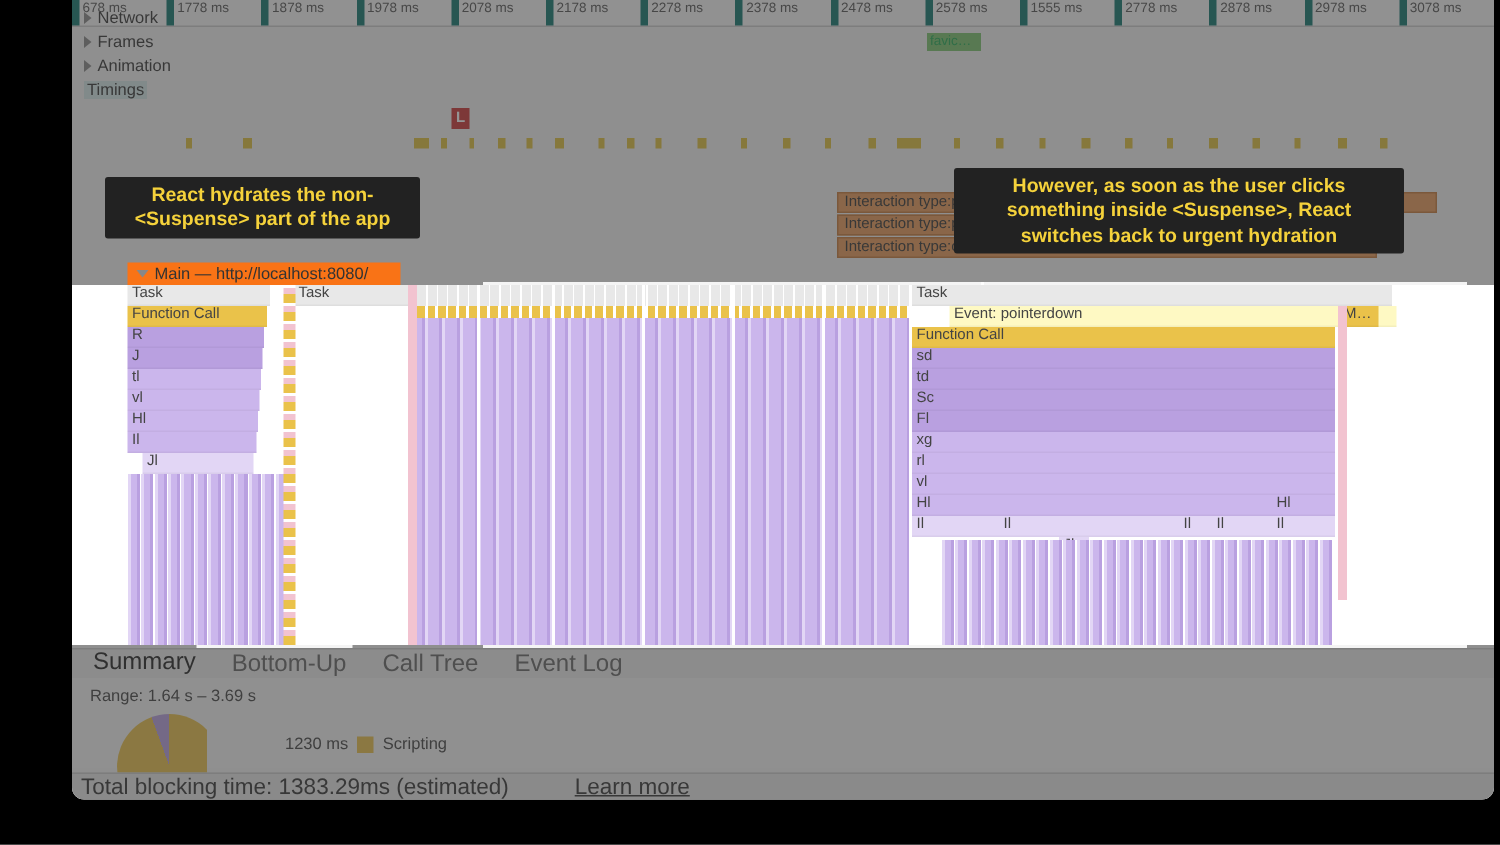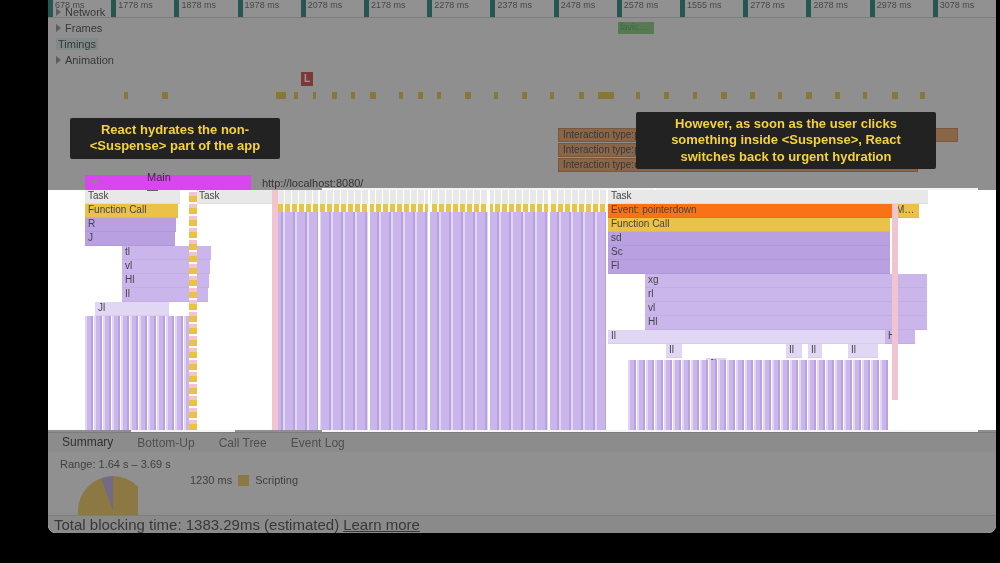--- a/index.html
+++ b/index.html
@@ -64,23 +64,23 @@
 
   
   .flame1 { position:absolute; left:37px; top:0; width:106px; height:100%; }
   .flame2 { position:absolute; left:230px; top:0; width:328px; height:100%; }
   .flame3 { position:absolute; left:560px; top:0; width:320px; height:100%; }
 
   .fl-row { position:absolute; left:0; width:100%; height:14px; font-size:10px; color:#444;
     border-bottom:1px solid rgba(0,0,0,0.04); overflow:hidden; white-space:nowrap; padding-left:3px;}
   .c-task { background:#e8e8e8;}
   .c-call { background:#eac24a;}
-  .c-evt  { background:#f97316;}
+  .c-evt  { background:#fef9c3;margin-left:25px;}
   .c-purp { background:#b9a0e0;}
-  .c-purp2{ background:#cbb6ec;margin-left:37px;}
+  .c-purp2{ background:#cbb6ec;}
   .c-lt   { background:#e2d6f5;}
 
   
   .stripes { position:absolute; left:0; top:14px; width:100%; bottom:0;
     background: repeating-linear-gradient(90deg,
       #cbb6ec 0 3px, #b9a0e0 3px 5px, #e2d6f5 5px 7px, #cbb6ec 7px 12px);
   }
   .stripes2 { position:absolute; left:0; top:40px; right:0; bottom:0;
     background: repeating-linear-gradient(90deg,
       #e2d6f5 0 2px, #cbb6ec 2px 6px, #b9a0e0 6px 8px, #fff 8px 9px);
@@ -98,35 +98,35 @@
     line-height:1.25; z-index:50;
   }
 
   
   .spot1 { left:85px; top:190px; width:100px; height:240px; }
   .spot2 { left:276px; top:190px; width:330px; height:240px; }
   .spot3 { left:608px; top:190px; width:320px; height:240px; }
 
   
   .bottom-tabs { position:absolute; left:0; top:432px; width:100%; height:20px;
-    background:#eee; border-top:1px solid #ccc; display:flex; align-items:center; font-size:12px; color:#666; padding-left:10px; gap:16px;}
+    background:#eee; border-top:1px solid #ccc; display:flex; align-items:center; font-size:16px; color:#666; padding-left:10px; gap:16px;}
   .bottom-tabs .tab { cursor:pointer; padding:3px 4px;}
   .bottom-tabs .tab.active { color:#222; border-bottom:2px solid #1a73e8;}
   .summary { position:absolute; left:0; top:452px; width:100%; height:60px;
     background:#f6f6f6; padding:6px 12px; font-size:11px; color:#444;}
-  .legend-row { display:flex; align-items:center; gap:6px; margin-top:4px; margin-left:130px;}
+  .legend-row { display:flex; align-items:center; gap:6px; margin-top:20px; margin-left:130px;}
   .sw { width:11px; height:11px; display:inline-block;}
   .sw.y{background:#eac24a;} .sw.p{background:#b9a0e0;}
   .pie { position:absolute; left:30px; top:476px; width:60px; height:44px; overflow:hidden;}
   .pie div{ width:70px;height:70px;border-radius:50%;
     background:conic-gradient(#eac24a 0 340deg, #b9a0e0 340deg 360deg); position:absolute; top:0;}
   .footer { position:absolute; left:0; bottom:0; width:100%; height:18px;
     background:#e8e8e8; border-top:1px solid #ccc; font-size:15px; color:#333;
     display:flex; align-items:center; padding-left:6px; gap:4px;}
-  .footer a { color:#333; text-decoration:underline; }
+  .footer a { color:#333; text-decoration:underline;margin-left:40px; }
 
 </style>
 </head>
 <body>
 
 <div class="panel">
 
   <div class="ruler">
     <div class="tick">678 ms</div>
     <div class="tick">1778 ms</div>
@@ -150,25 +150,25 @@
   <div class="tracks">
     <div class="track-row">
         <span class="tri"></span>
         <span>Network</span>
       </div>
     <div class="track-row">
         <span class="tri"></span>
         <span>Frames</span>
       </div>
     <div class="track-row">
-        <span class="timings-label">Timings</span>
-      </div>
-    <div class="track-row">
         <span class="tri"></span>
         <span>Animation</span>
+      </div>
+    <div class="track-row">
+        <span class="timings-label">Timings</span>
       </div>
   </div>
 
   <div class="marker-l">L</div>
 
   <div class="timings-band">
     <span style="left:8%;width:4px"></span>
       <span style="left:12%;width:6px"></span>
     <span style="left:24%;width:10px"></span>
       <span style="left:26%;width:4px"></span>
@@ -240,20 +240,21 @@
       <div class="gap" style="left:270px"></div>
       <div style="position:absolute;left:-6px;top:0;bottom:0;width:6px;background:#f2c3d0"></div>
     </div>
 
     <div class="flame3">
       <div class="stack">
         <div class="fl-row c-task">Task</div>
         <div class="fl-row c-evt" style="width:93%">Event: pointerdown</div>
         <div class="fl-row c-call" style="width:88%">Function Call</div>
         <div class="fl-row c-purp" style="width:88%">sd</div>
+        <div class="fl-row c-purp" style="width:88%">td</div>
         <div class="fl-row c-purp" style="width:88%">Sc</div>
         <div class="fl-row c-purp" style="width:88%">Fl</div>
         <div class="fl-row c-purp2" style="width:88%">xg</div>
         <div class="fl-row c-purp2" style="width:88%">rl</div>
         <div class="fl-row c-purp2" style="width:88%">vl</div>
         <div class="fl-row c-purp2" style="width:88%">Hl</div>
         <div class="fl-row c-lt" style="width:88%">Il</div>
       </div>
       <div class="fl-row c-lt" style="top:168px;left:98px;width:20px">Jl</div>
       <div class="fl-row c-lt" style="top:182px;left:100px;width:16px">Ii</div>
@@ -296,19 +297,19 @@
   <div class="dim"></div>
   <div class="hole spot1"></div>
   <div class="hole spot2"></div>
   <div class="hole spot3"></div>
 
   <style>
     .flame1,.flame2,.flame3 { z-index:40; }
     .flame-area { z-index:39; }
     .dim { z-index:35; }
     .hole { z-index:36; }
-    .main-label { z-index:41; background:#d946ef; border:none; left:37px; width:166px;gap:44px;}
+    .main-label { z-index:41; background:#f97316; border:none; left:37px; width:182px;}
   </style>
 
   <div class="callout" style="left:22px; top:118px; width:210px">React hydrates the non-&lt;Suspense&gt; part of the app</div>
   <div class="callout" style="left:588px; top:112px; width:300px">However, as soon as the user clicks something inside &lt;Suspense&gt;, React switches back to urgent hydration</div>
 
 </div>
 
 </body></html>

